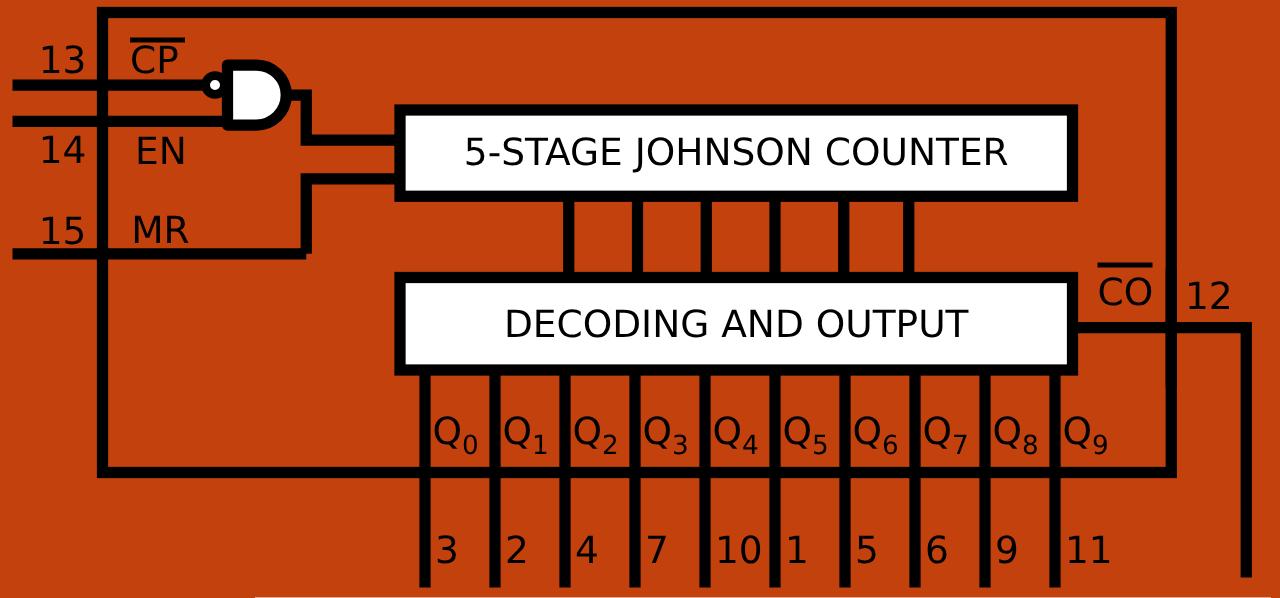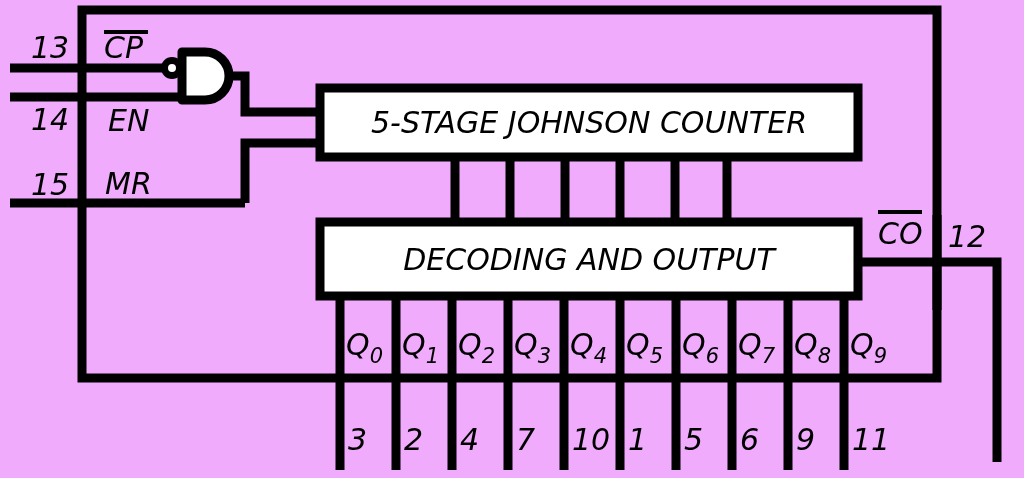--- a/index.html
+++ b/index.html
@@ -4,24 +4,23 @@
 <style>
   html, body {
     margin: 0;
     padding: 0;
     background: #ffffff;
   }
   #diagram-root {
     position: relative;
     width: 1024px;
     height: 478px;
-    background: #f0abfc;
+    background: #c2410c;
     font-family: "DejaVu Sans", sans-serif;
     overflow: hidden;
-    font-style: italic;
   }
   #diagram-svg {
     position: absolute;
     left: 0;
     top: 0;
     width: 1024px;
     height: 478px;
   }
   .wire, .box-outline {
     stroke: #000000;

